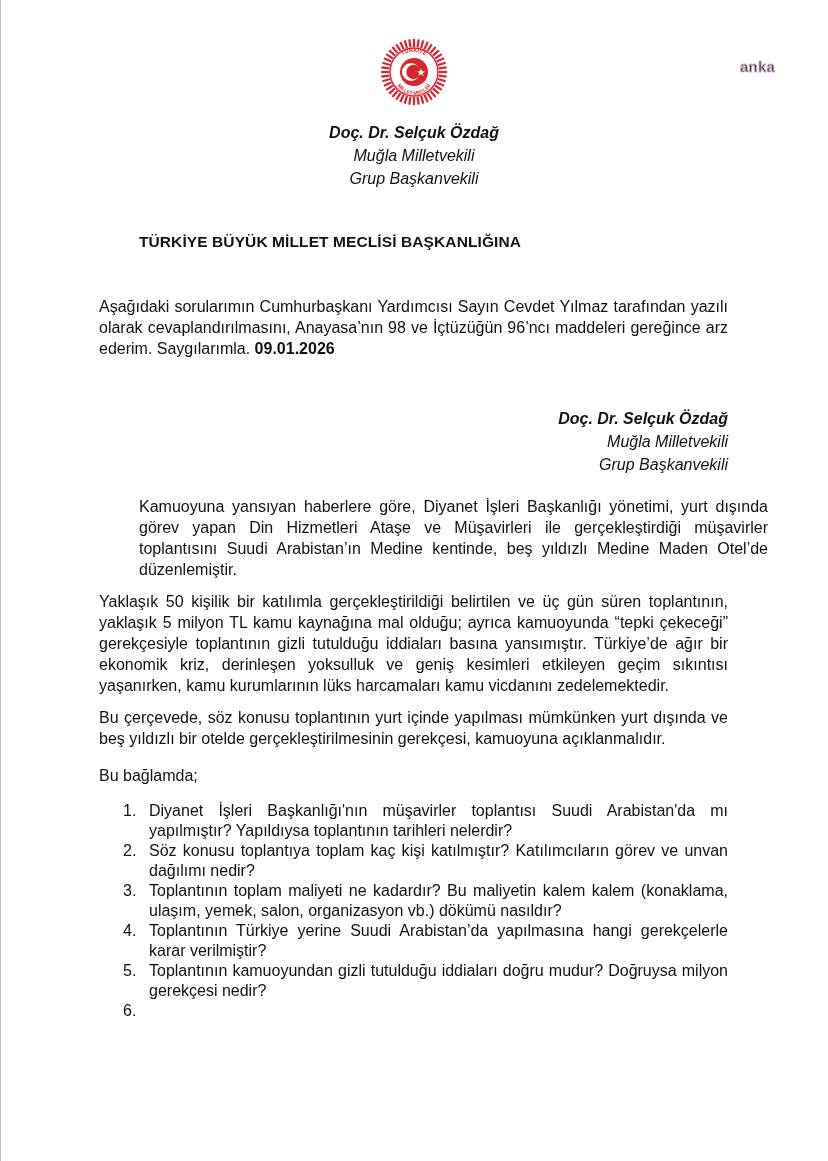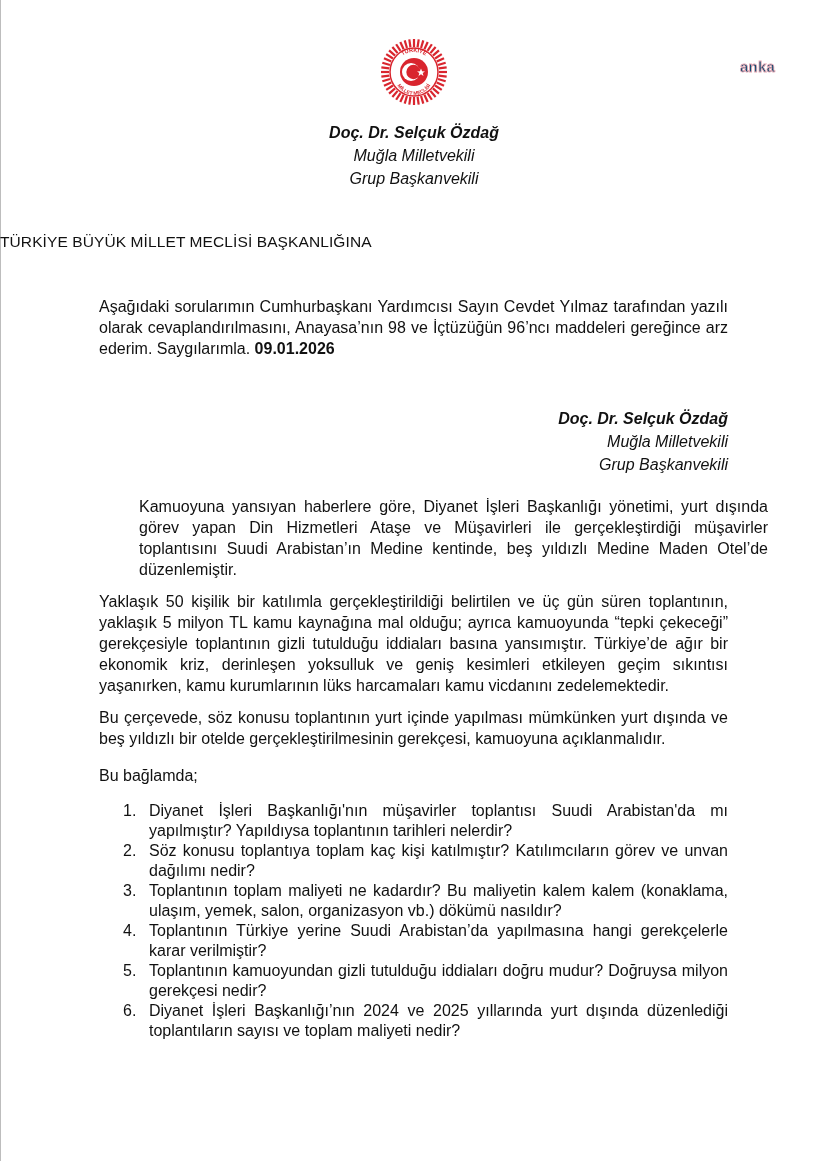--- a/index.html
+++ b/index.html
@@ -52,23 +52,23 @@
       line-height: 23px;
     }
     .header-block .name {
       font-weight: bold;
     }
     .title {
       position: absolute;
       left: 0;
       width: 660px;
       top: 233px;
-      text-align: left;
+      text-align: center;
       font-size: 15.5px;
-      font-weight: normal;
+      font-weight: bold;
       letter-spacing: 0.1px;
     }
     .para {
       position: absolute;
       left: 99px;
       width: 629px;
       font-size: 16px;
       line-height: 21px;
       text-align: justify;
       margin: 0;
@@ -197,14 +197,14 @@
 <p class="para" style="top:591px;">Yaklaşık 50 kişilik bir katılımla gerçekleştirildiği belirtilen ve üç gün süren toplantının, yaklaşık 5 milyon TL kamu kaynağına mal olduğu; ayrıca kamuoyunda “tepki çekeceği” gerekçesiyle toplantının gizli tutulduğu iddiaları basına yansımıştır. Türkiye’de ağır bir ekonomik kriz, derinleşen yoksulluk ve geniş kesimleri etkileyen geçim sıkıntısı yaşanırken, kamu kurumlarının lüks harcamaları kamu vicdanını zedelemektedir.</p>
 <p class="para" style="top:707px;">Bu çerçevede, söz konusu toplantının yurt içinde yapılması mümkünken yurt dışında ve beş yıldızlı bir otelde gerçekleştirilmesinin gerekçesi, kamuoyuna açıklanmalıdır.</p>
 <p class="para" style="top:765px;">Bu bağlamda;</p>
 
 <ol class="list">
   <li><span class="num">1.</span><span>Diyanet İşleri Başkanlığı'nın müşavirler toplantısı Suudi Arabistan'da mı yapılmıştır? Yapıldıysa toplantının tarihleri nelerdir?</span></li>
   <li><span class="num">2.</span><span>Söz konusu toplantıya toplam kaç kişi katılmıştır? Katılımcıların görev ve unvan dağılımı nedir?</span></li>
   <li><span class="num">3.</span><span>Toplantının toplam maliyeti ne kadardır? Bu maliyetin kalem kalem (konaklama, ulaşım, yemek, salon, organizasyon vb.) dökümü nasıldır?</span></li>
   <li><span class="num">4.</span><span>Toplantının Türkiye yerine Suudi Arabistan’da yapılmasına hangi gerekçelerle karar verilmiştir?</span></li>
   <li><span class="num">5.</span><span>Toplantının kamuoyundan gizli tutulduğu iddiaları doğru mudur? Doğruysa milyon gerekçesi nedir?</span></li>
-  <li><span class="num">6.</span><span>Diyanet İşleri Başkanlığı’nın 2024 ve 2025 yıllarında yurt dışında düzenlediği toplantıların sayısı ve toplam maliyeti nedir?</span></li>
+  <li><span class="num">6.</span></li>
 </ol>
 
 </body></html>

